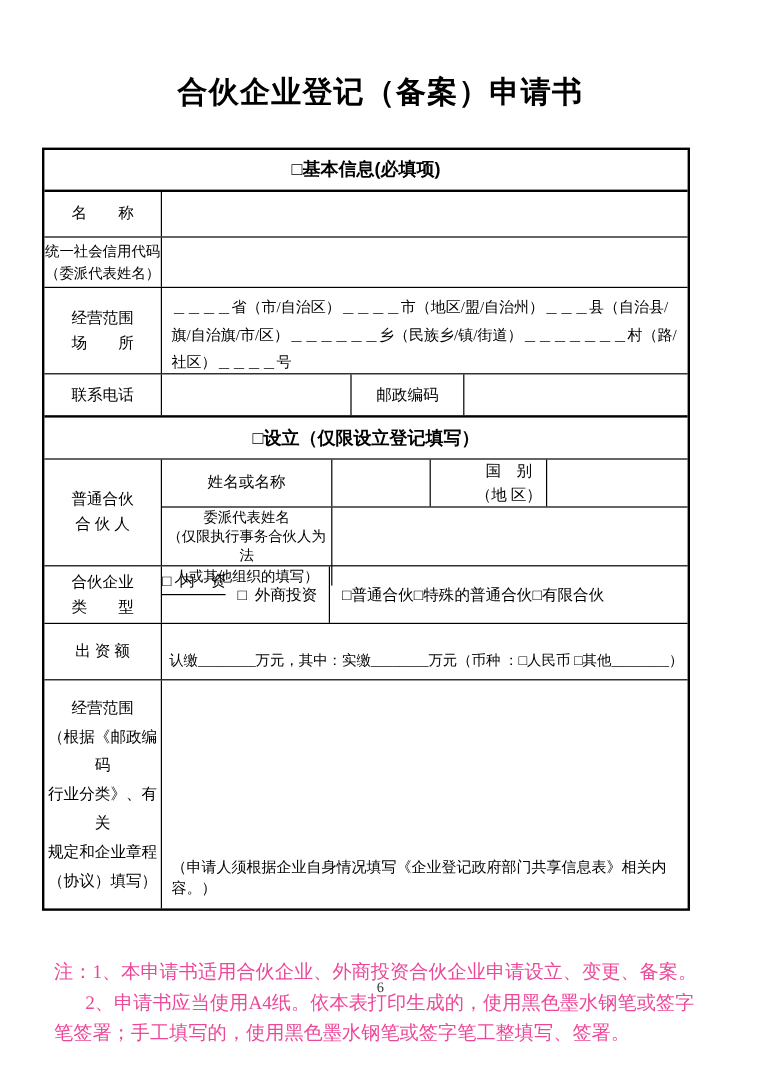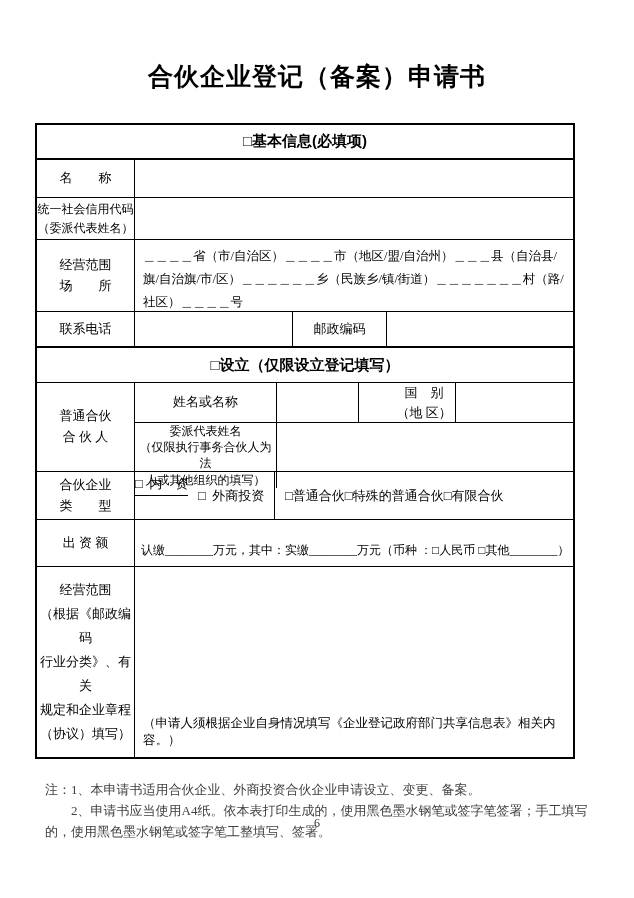--- a/index.html
+++ b/index.html
@@ -78,22 +78,22 @@
   .contrib-cell {
     flex:1; display:flex; align-items:center;
     padding:14px 4px 0 6px; font-size:12px; white-space:nowrap; overflow:hidden;
   }
 
   .scope-label-cell { font-size:13px; line-height:1.85; }
   .scope-cell { flex:1; display:flex; flex-direction:column; }
   .scope-note { margin-top:auto; padding:4px 8px 8px 8px; font-size:12.5px; }
 
   .notes {
-    position:absolute; left:45px; top:780px; width:546px;
-    font-size:13px; line-height:1.6; color:#404040;
+    position:absolute; left:45px; top:798px; width:546px;
+    font-size:16px; line-height:1.6; color:#ec4899;
   }
   .notes p { margin:0; }
   .note-indent { text-indent:26px; }
 
   .page-number {
     position:absolute; top:816px; left:0; width:100%;
     text-align:center; font-size:12px; color:#333;
   }
 </style>
 </head>

